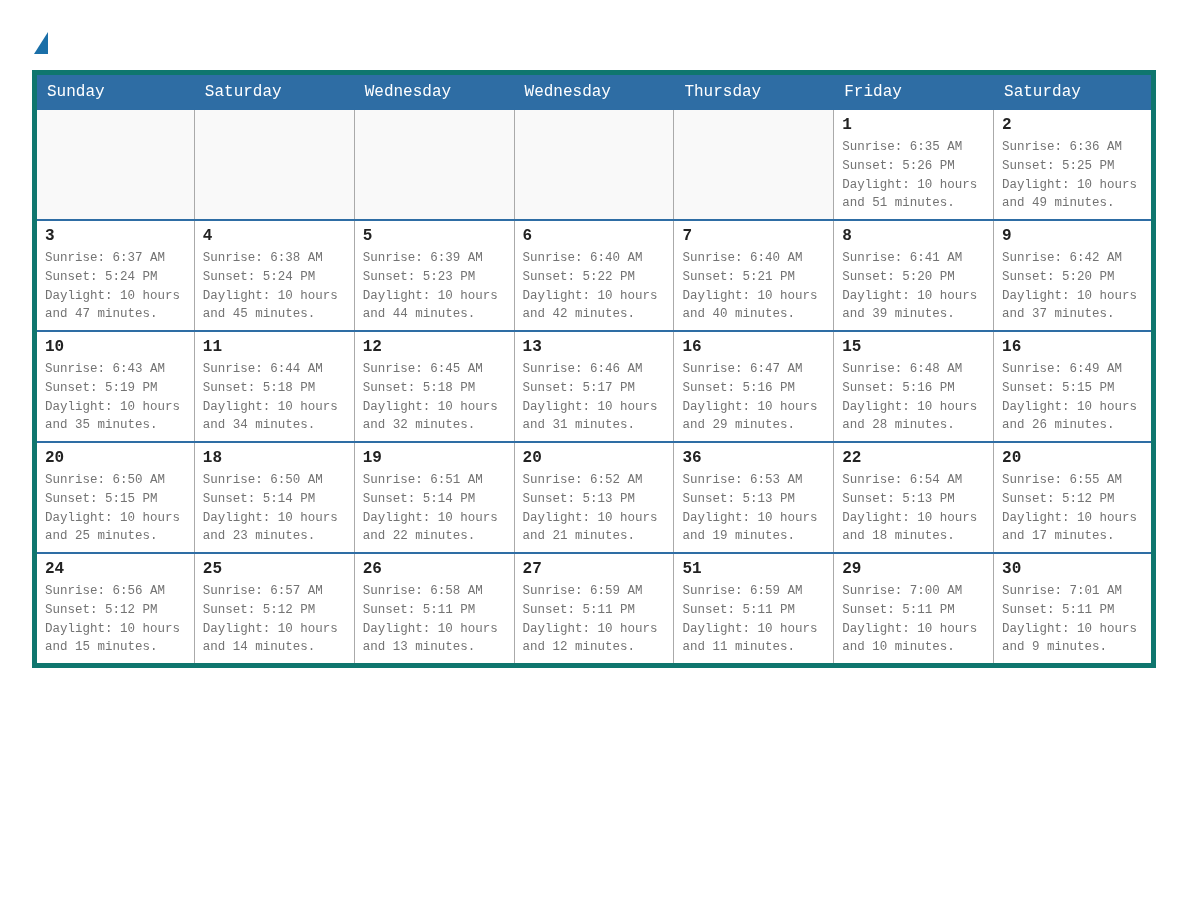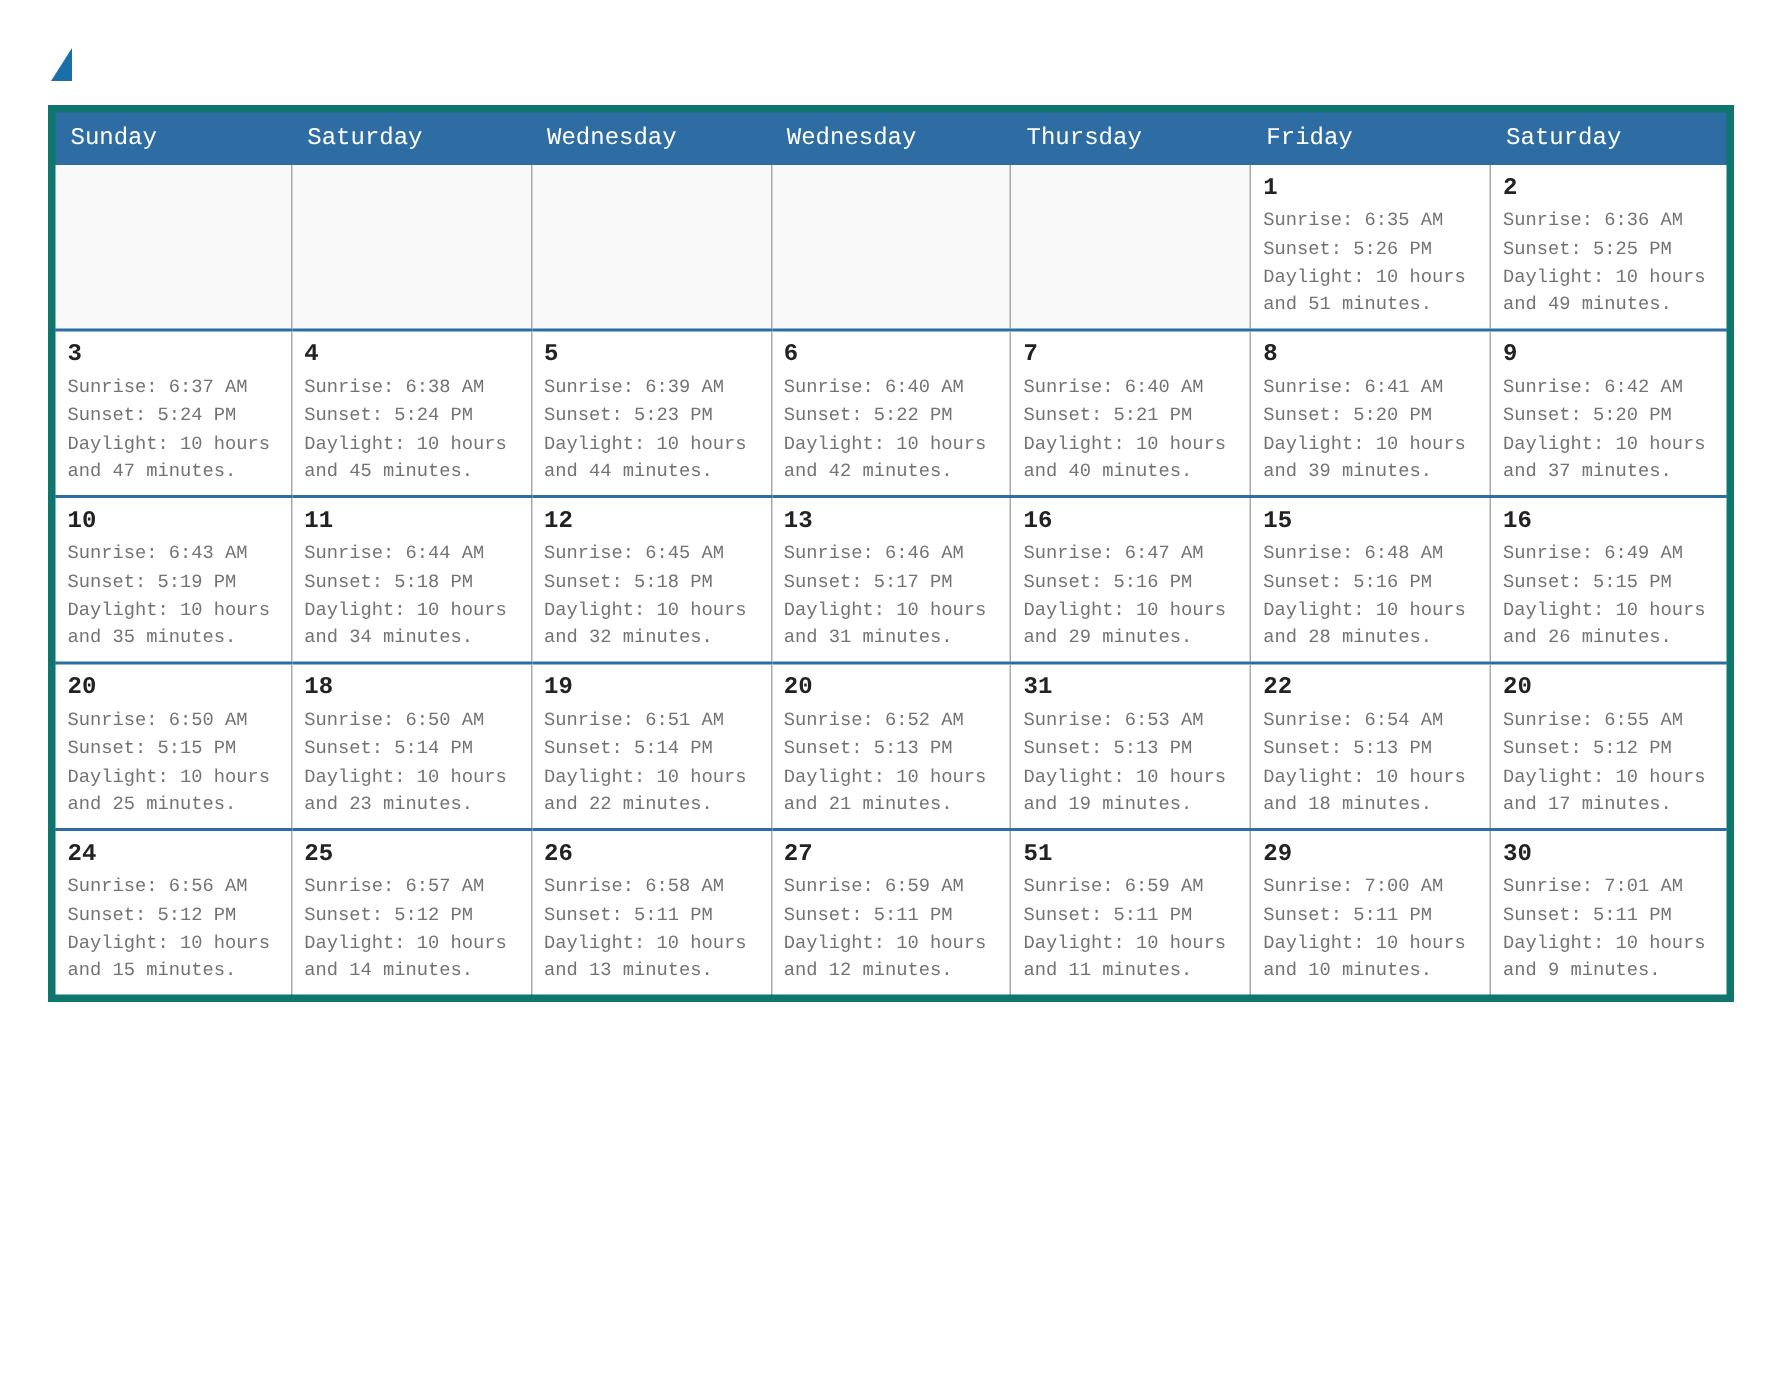--- a/index.html
+++ b/index.html
@@ -222,21 +222,21 @@
         </td>
         <td>
           <span class="day-number">19</span>
           <div class="day-info">Sunrise: 6:51 AM<br>Sunset: 5:14 PM<br>Daylight: 10 hours<br>and 22 minutes.</div>
         </td>
         <td>
           <span class="day-number">20</span>
           <div class="day-info">Sunrise: 6:52 AM<br>Sunset: 5:13 PM<br>Daylight: 10 hours<br>and 21 minutes.</div>
         </td>
         <td>
-          <span class="day-number">31</span>
+          <span class="day-number">36</span>
           <div class="day-info">Sunrise: 6:53 AM<br>Sunset: 5:13 PM<br>Daylight: 10 hours<br>and 19 minutes.</div>
         </td>
         <td>
           <span class="day-number">22</span>
           <div class="day-info">Sunrise: 6:54 AM<br>Sunset: 5:13 PM<br>Daylight: 10 hours<br>and 18 minutes.</div>
         </td>
         <td>
           <span class="day-number">20</span>
           <div class="day-info">Sunrise: 6:55 AM<br>Sunset: 5:12 PM<br>Daylight: 10 hours<br>and 17 minutes.</div>
         </td>

